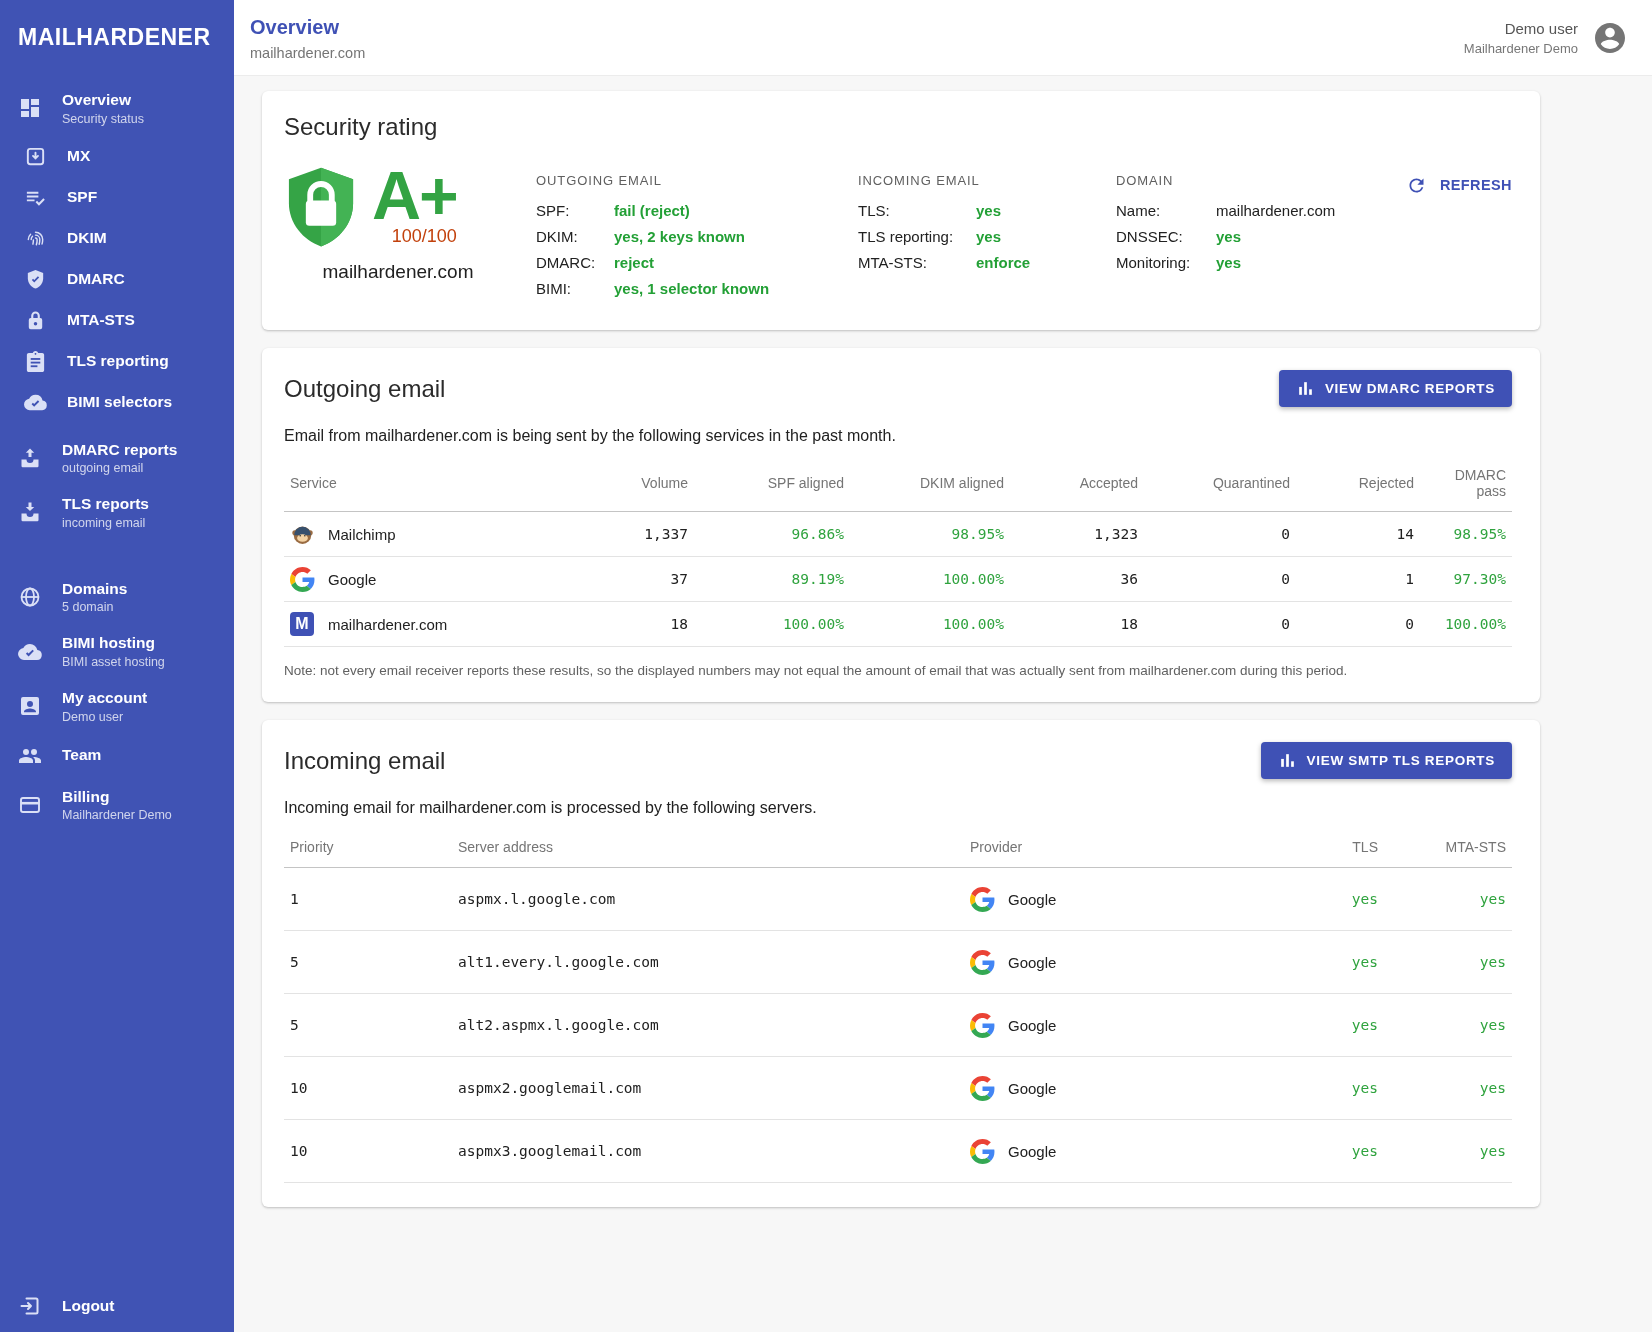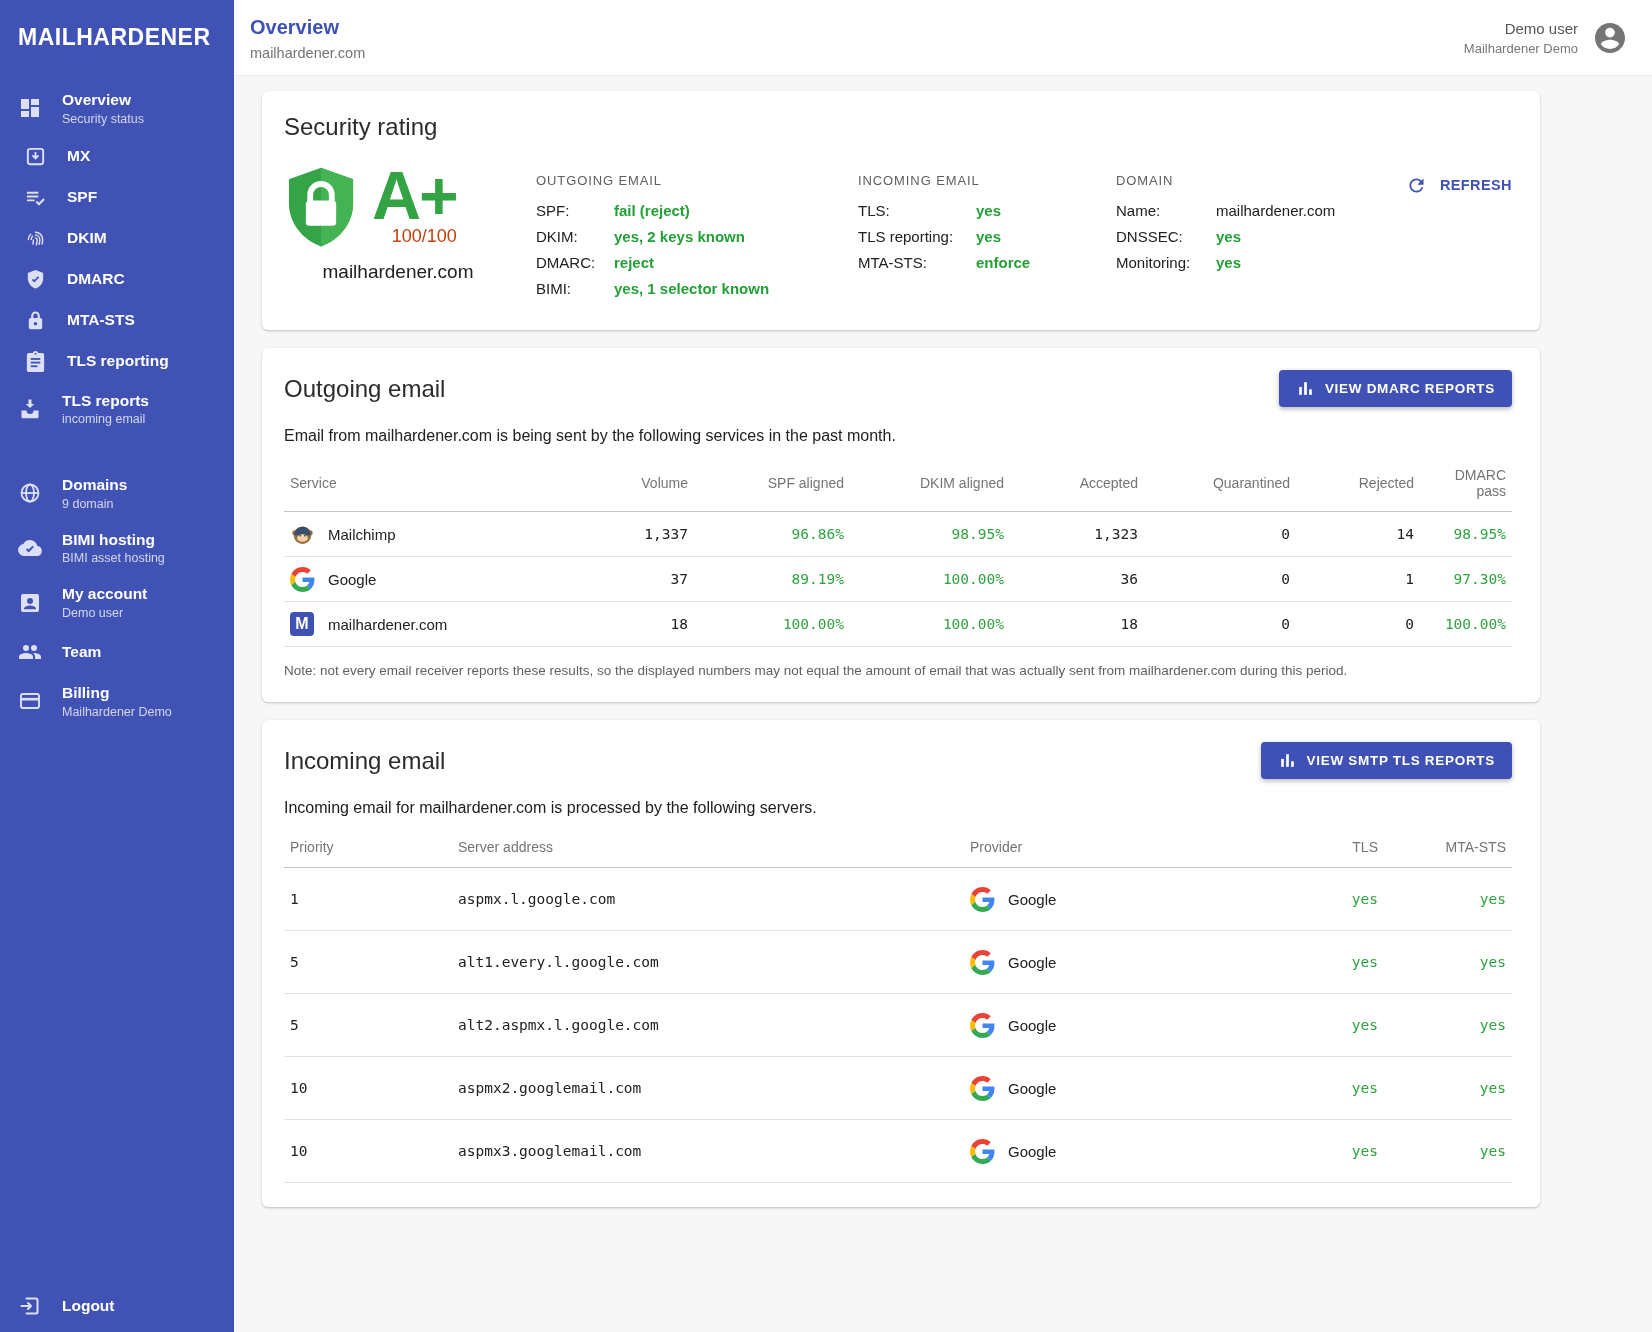--- a/index.html
+++ b/index.html
@@ -172,21 +172,44 @@
               <rect x="7" y="8.4" width="10" height="1.9" fill="#4053b4"></rect>
               <rect x="7" y="12.2" width="10" height="1.9" fill="#4053b4"></rect>
               <rect x="7" y="16" width="7" height="1.9" fill="#4053b4"></rect>
             </svg>
         </span>
         <span class="txt">
             <span class="nav-label">TLS reporting</span>
           </span>
       </div>
 
-
+      <div class="nav-item child">
+        <span class="icon">
+          <svg viewBox="0 0 24 24" fill="currentColor">
+              <path d="M19.35 10.04A7.49 7.49 0 0 0 12 4 7.48 7.48 0 0 0 5.35 8.04 6 6 0 0 0 6 20h13a5 5 0 0 0 .35-9.96z"></path>
+              <path d="M10.6 16.4l-2.7-2.7 1.4-1.4 1.3 1.3 3.9-3.9 1.4 1.4z" fill="#4053b4"></path>
+            </svg>
+        </span>
+        <span class="txt">
+            <span class="nav-label">BIMI selectors</span>
+          </span>
+      </div>
+
+      <div class="nav-item mt-sm">
+        <span class="icon">
+          <svg viewBox="0 0 24 24" fill="currentColor">
+              <path d="M12 2.5l4.2 4.2h-2.7v4.4h-3V6.7H7.8L12 2.5z"></path>
+              <path d="M3.5 13.5h5a3.5 3.5 0 0 0 7 0h5V20a1.2 1.2 0 0 1-1.2 1.2H4.7A1.2 1.2 0 0 1 3.5 20v-6.5z"></path>
+            </svg>
+        </span>
+        <span class="txt">
+          <span class="nav-label">DMARC reports</span>
+          <span class="nav-sub">outgoing email</span>
+        </span>
+      </div>
 
       <div class="nav-item">
         <span class="icon">
           <svg viewBox="0 0 24 24" fill="currentColor">
               <path d="M12 11.1L7.8 6.9h2.7V2.5h3v4.4h2.7L12 11.1z"></path>
               <path d="M3.5 13.5h5a3.5 3.5 0 0 0 7 0h5V20a1.2 1.2 0 0 1-1.2 1.2H4.7A1.2 1.2 0 0 1 3.5 20v-6.5z"></path>
             </svg>
         </span>
         <span class="txt">
           <span class="nav-label">TLS reports</span>
@@ -197,21 +220,21 @@
       <div class="nav-item mt-lg">
         <span class="icon">
           <svg viewBox="0 0 24 24" fill="none" stroke="currentColor" stroke-width="1.8">
               <circle cx="12" cy="12" r="8.5"></circle>
               <ellipse cx="12" cy="12" rx="4" ry="8.5"></ellipse>
               <path d="M3.6 12h16.8"></path>
             </svg>
         </span>
         <span class="txt">
           <span class="nav-label">Domains</span>
-          <span class="nav-sub">9 domain</span>
+          <span class="nav-sub">5 domain</span>
         </span>
       </div>
 
       <div class="nav-item">
         <span class="icon">
           <svg viewBox="0 0 24 24" fill="currentColor">
               <path d="M19.35 10.04A7.49 7.49 0 0 0 12 4 7.48 7.48 0 0 0 5.35 8.04 6 6 0 0 0 6 20h13a5 5 0 0 0 .35-9.96z"></path>
               <path d="M10.6 16.4l-2.7-2.7 1.4-1.4 1.3 1.3 3.9-3.9 1.4 1.4z" fill="#4053b4"></path>
             </svg>
         </span>

